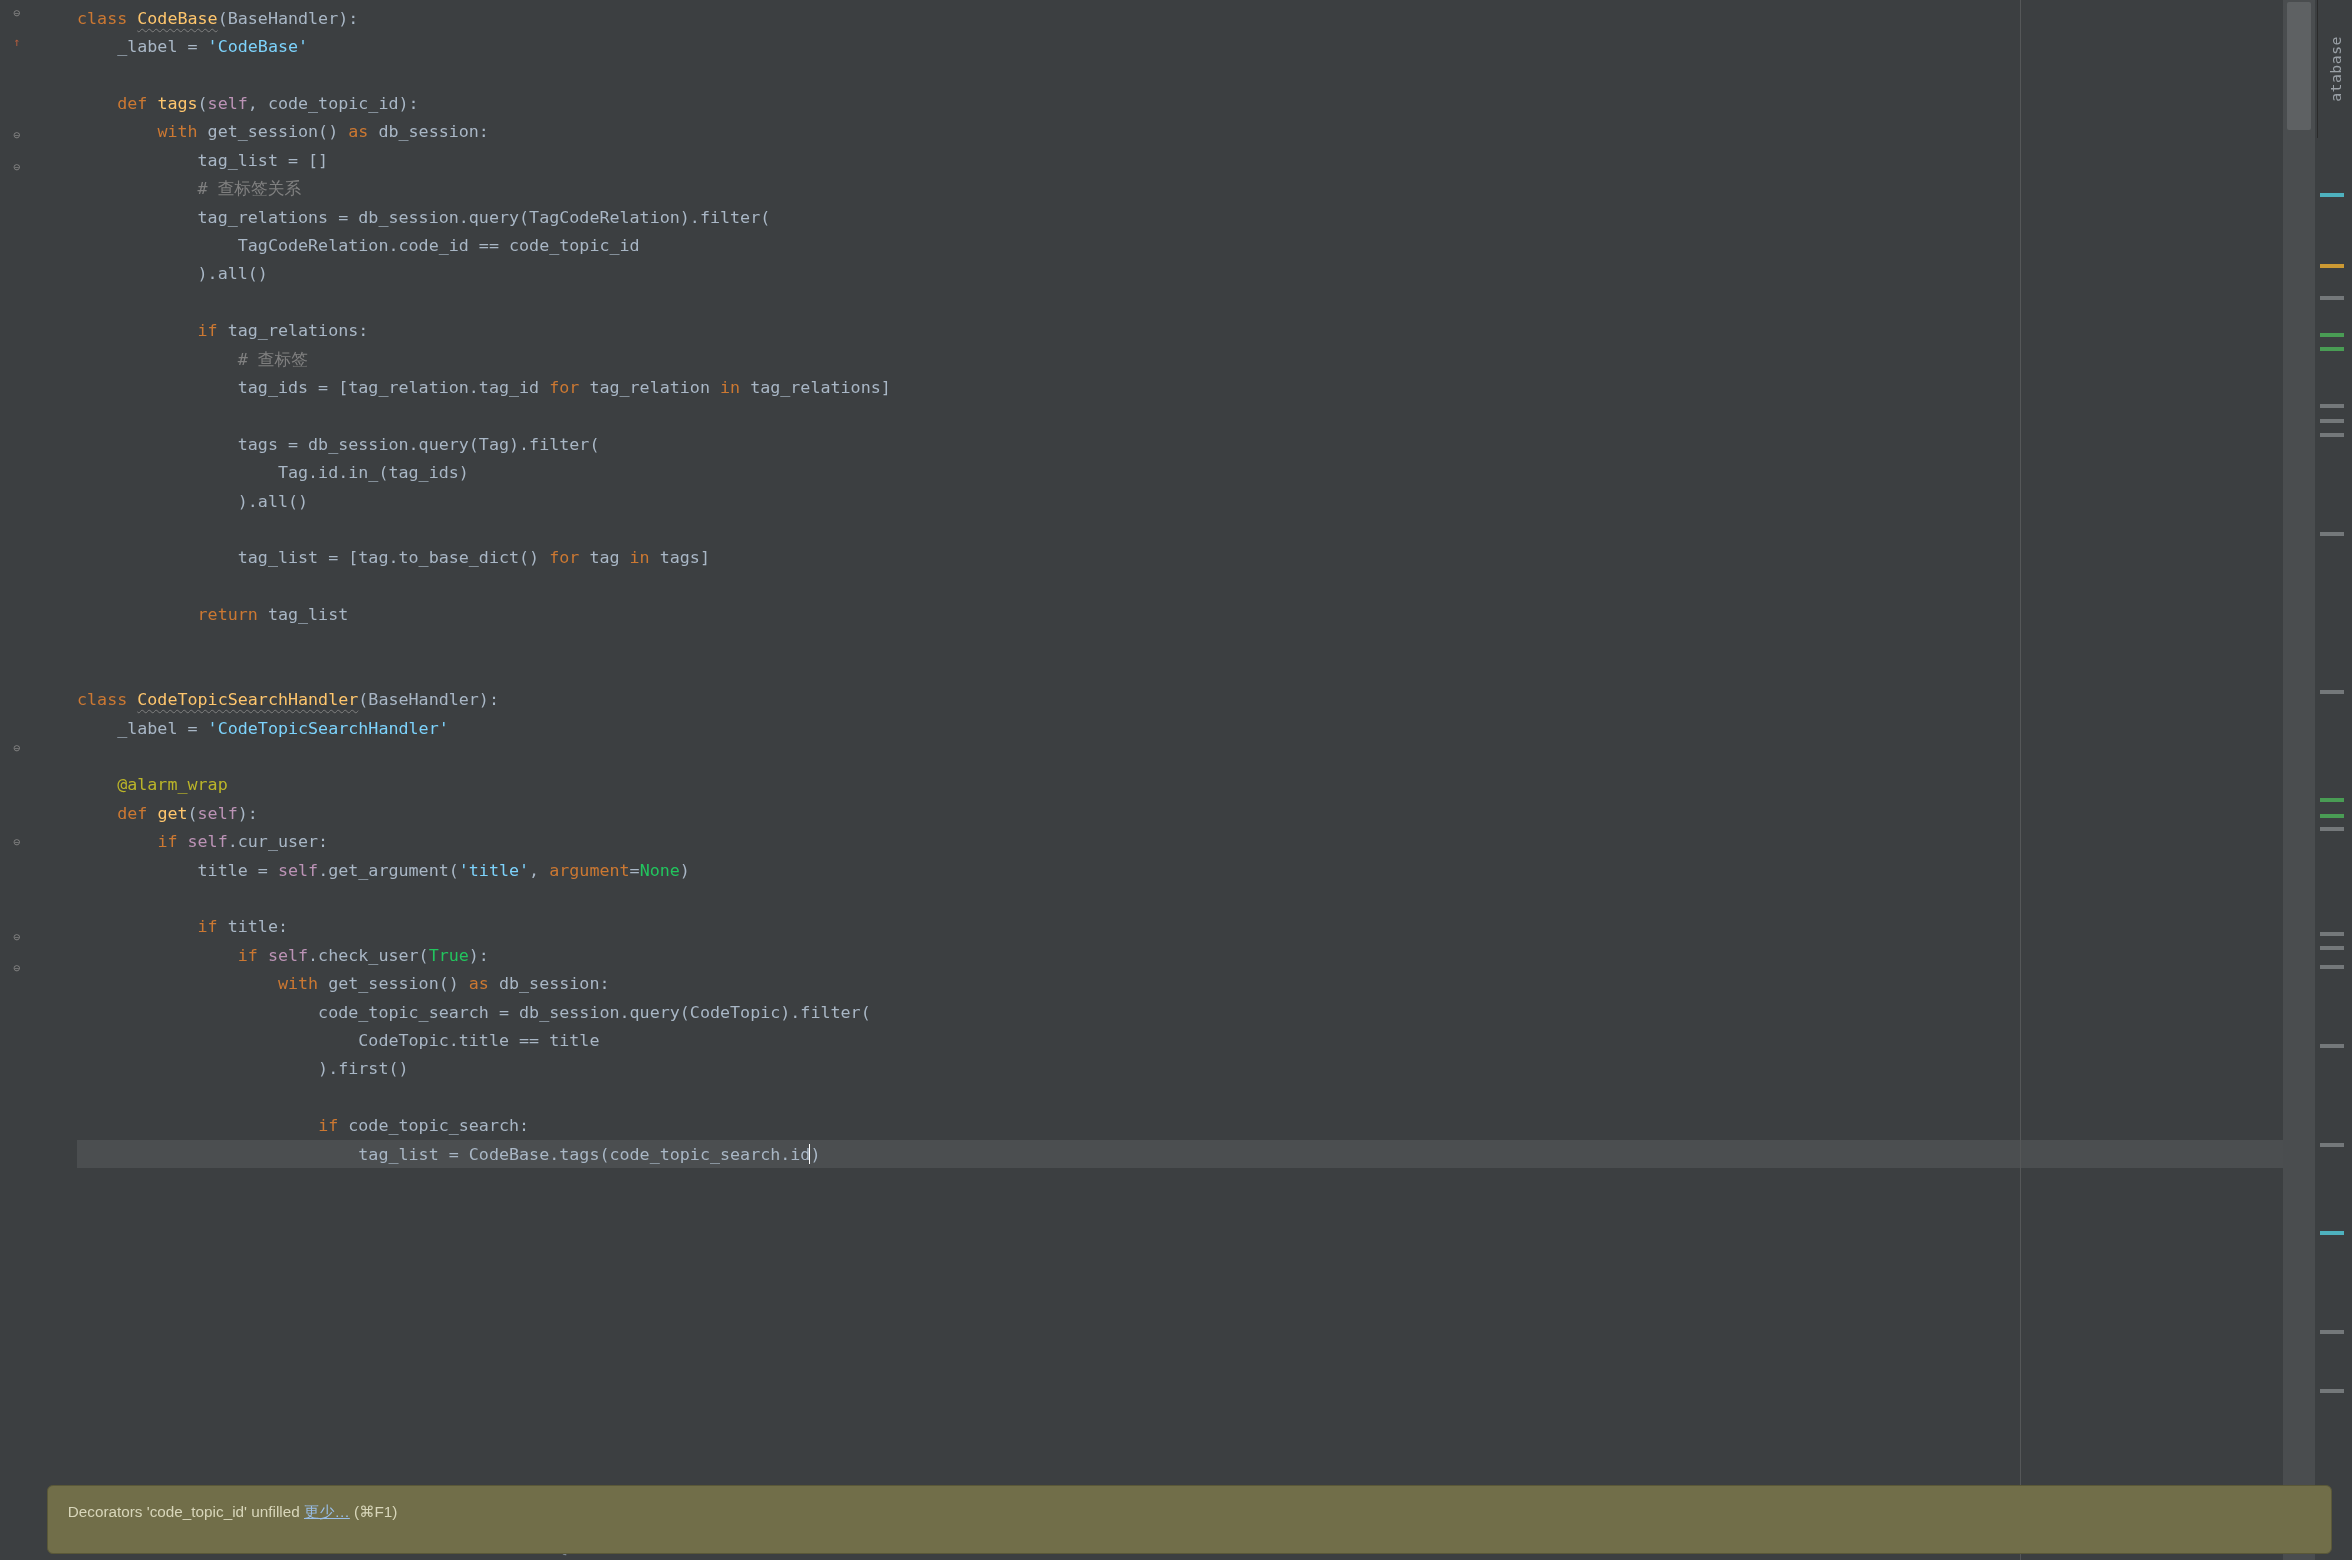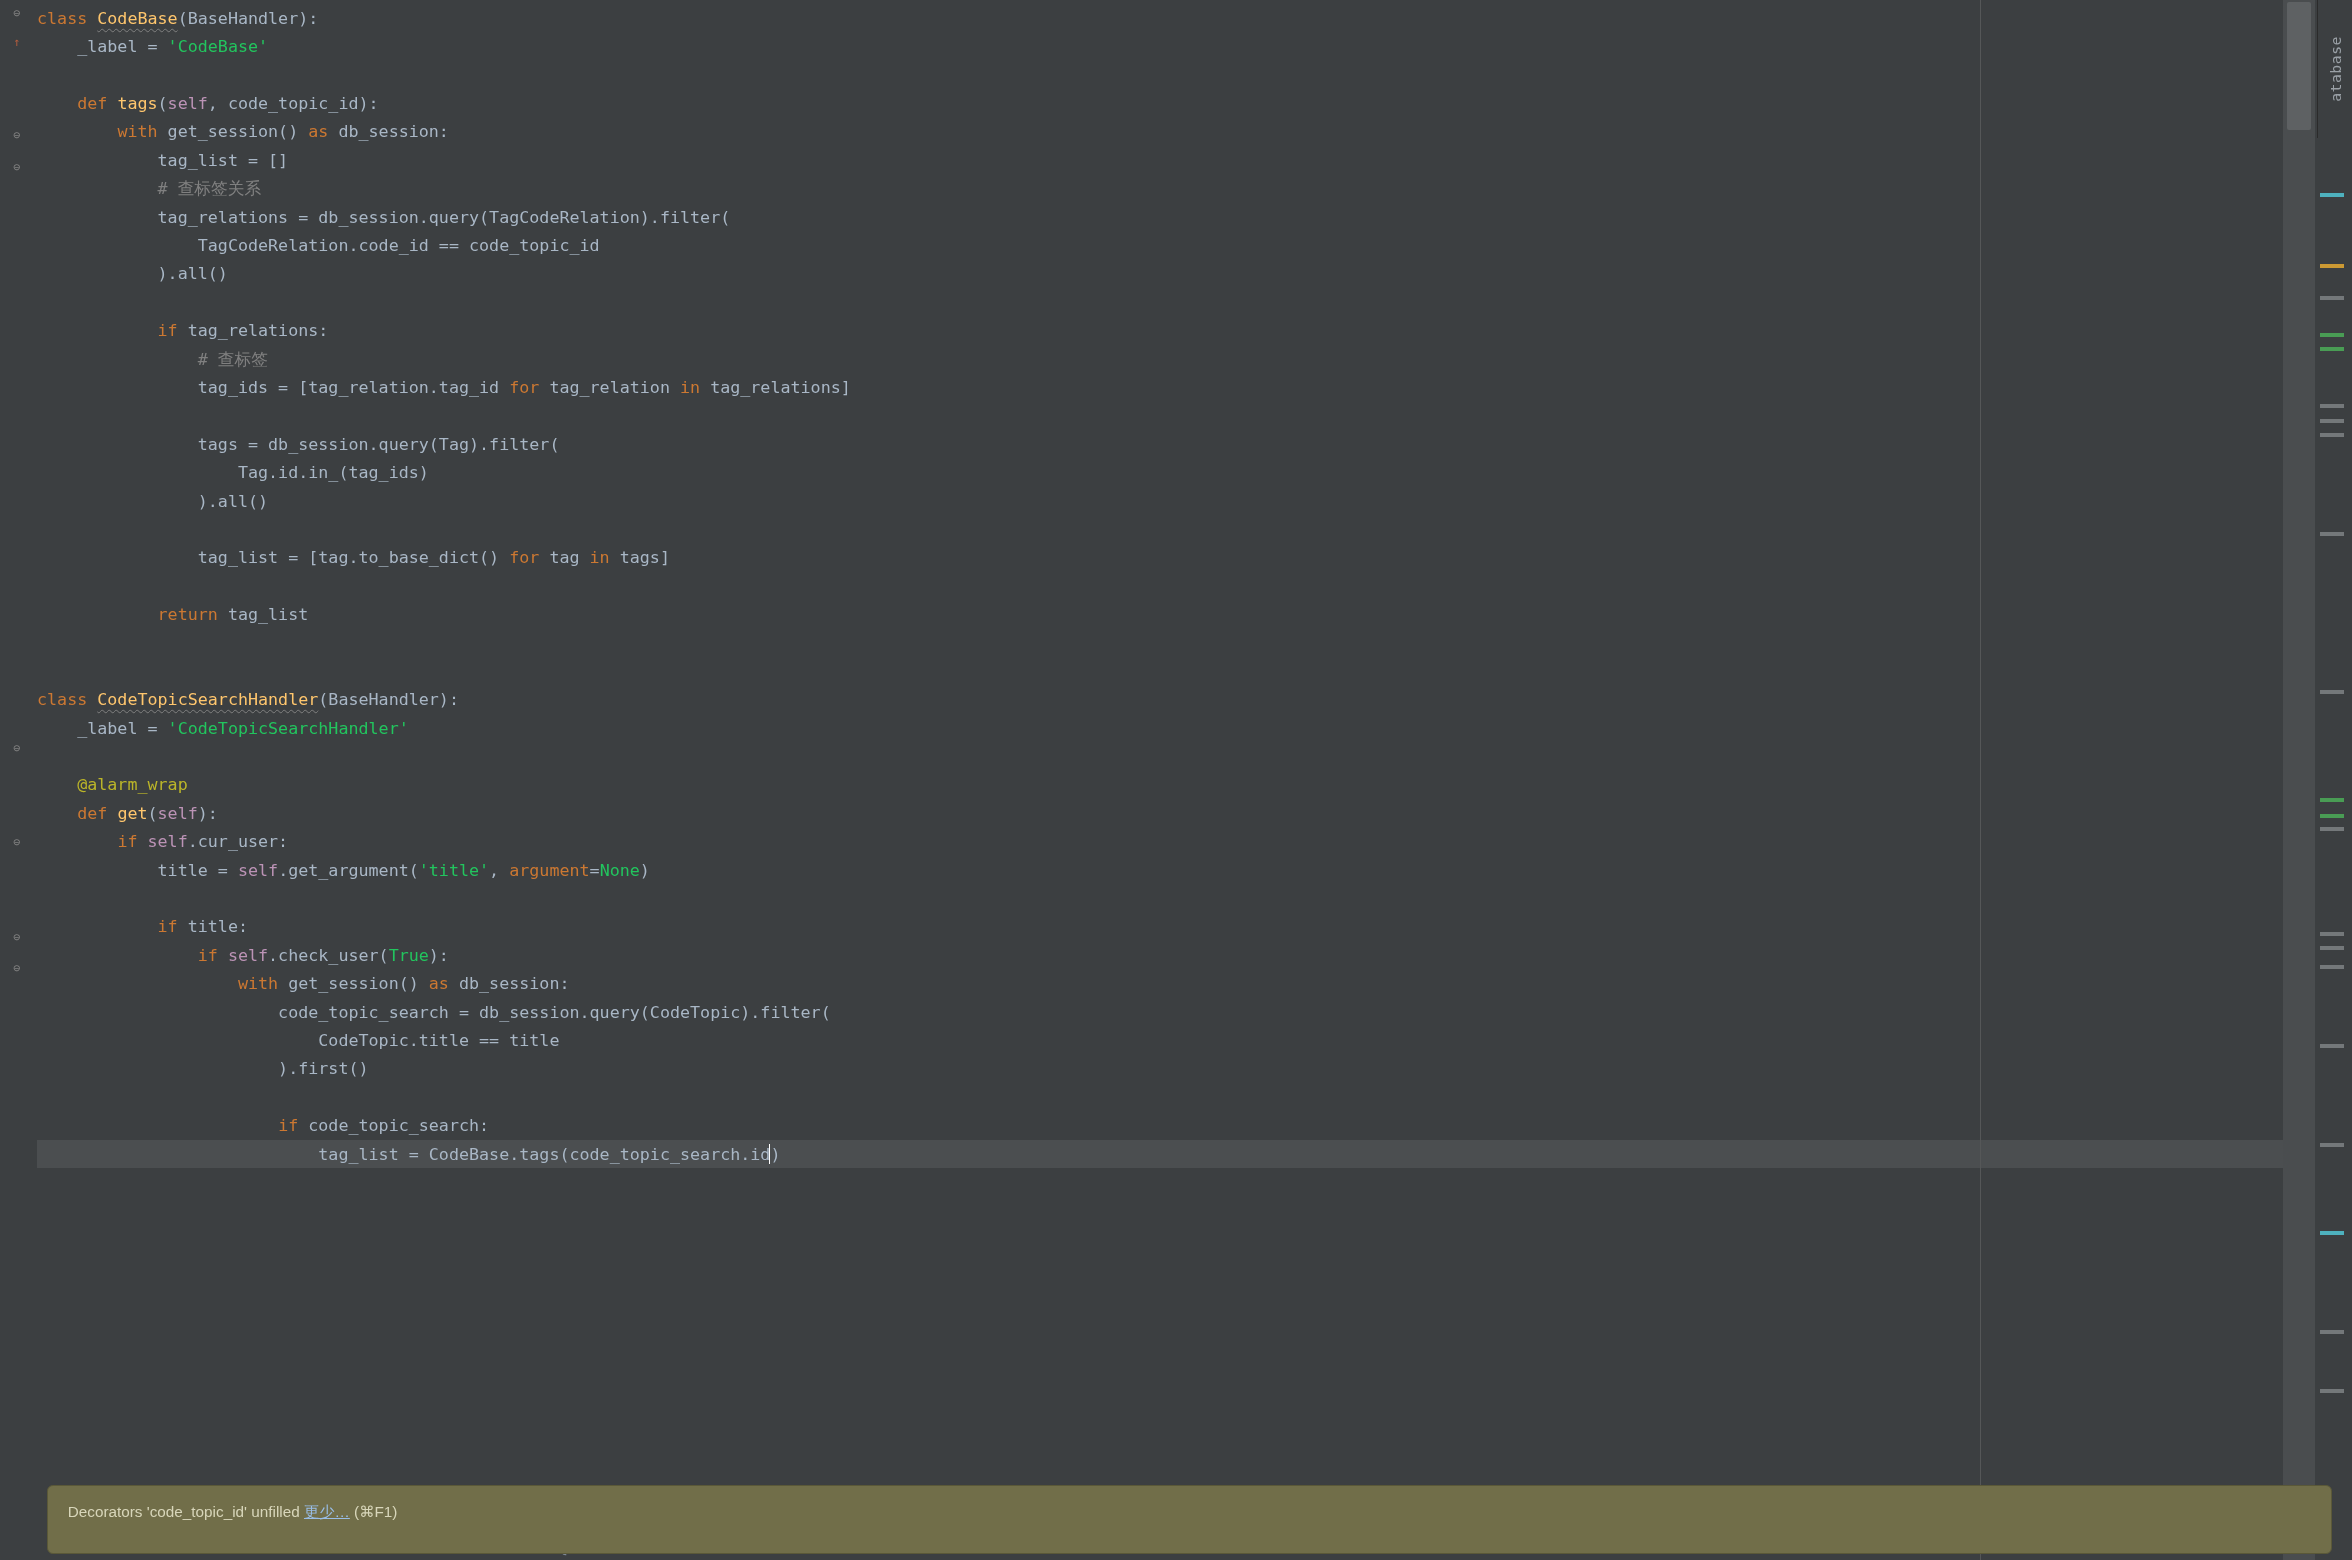--- a/index.html
+++ b/index.html
@@ -29,32 +29,33 @@
     font-size: 11.8px;
     color: #808080;
     width: 13.8px;
     text-align: center;
   }
   .content {
     flex: 1;
     background: #3c3f41;
     position: relative;
     padding-top: 3.9px;
+    margin-left: 40px;
   }
   pre.codeblock {
     font-family: Menlo, Consolas, monospace;
     font-size: 16.7px;
     line-height: 1.7;
     white-space: pre;
     color: #a9b7c6;
   }
   .kw-orange { color: #cc7832; font-weight: 500; }
   .kw-purple { color: #bc93b6; text-align: right; }
   .fn-yellow { color: #ffc66d; }
-  .str-green { color: #22c55e; }
+  .str-green { color: #7dd3fc; }
   .comment   { color: #808080; }
   .decorator { color: #bbb529; }
   .const-purple { color: #22c55e; }
   .classname-underline { text-decoration: underline wavy #808080 1px; text-underline-offset: 3.9px; }
   .classname-squiggle  { text-decoration: underline wavy #808080 1px; text-underline-offset: 3.9px; }
   .caret-line {
     background: #4b4e50;
   }
   .caret-mark {
     border-left: 1px solid #ffffff; margin-left:-1px;

